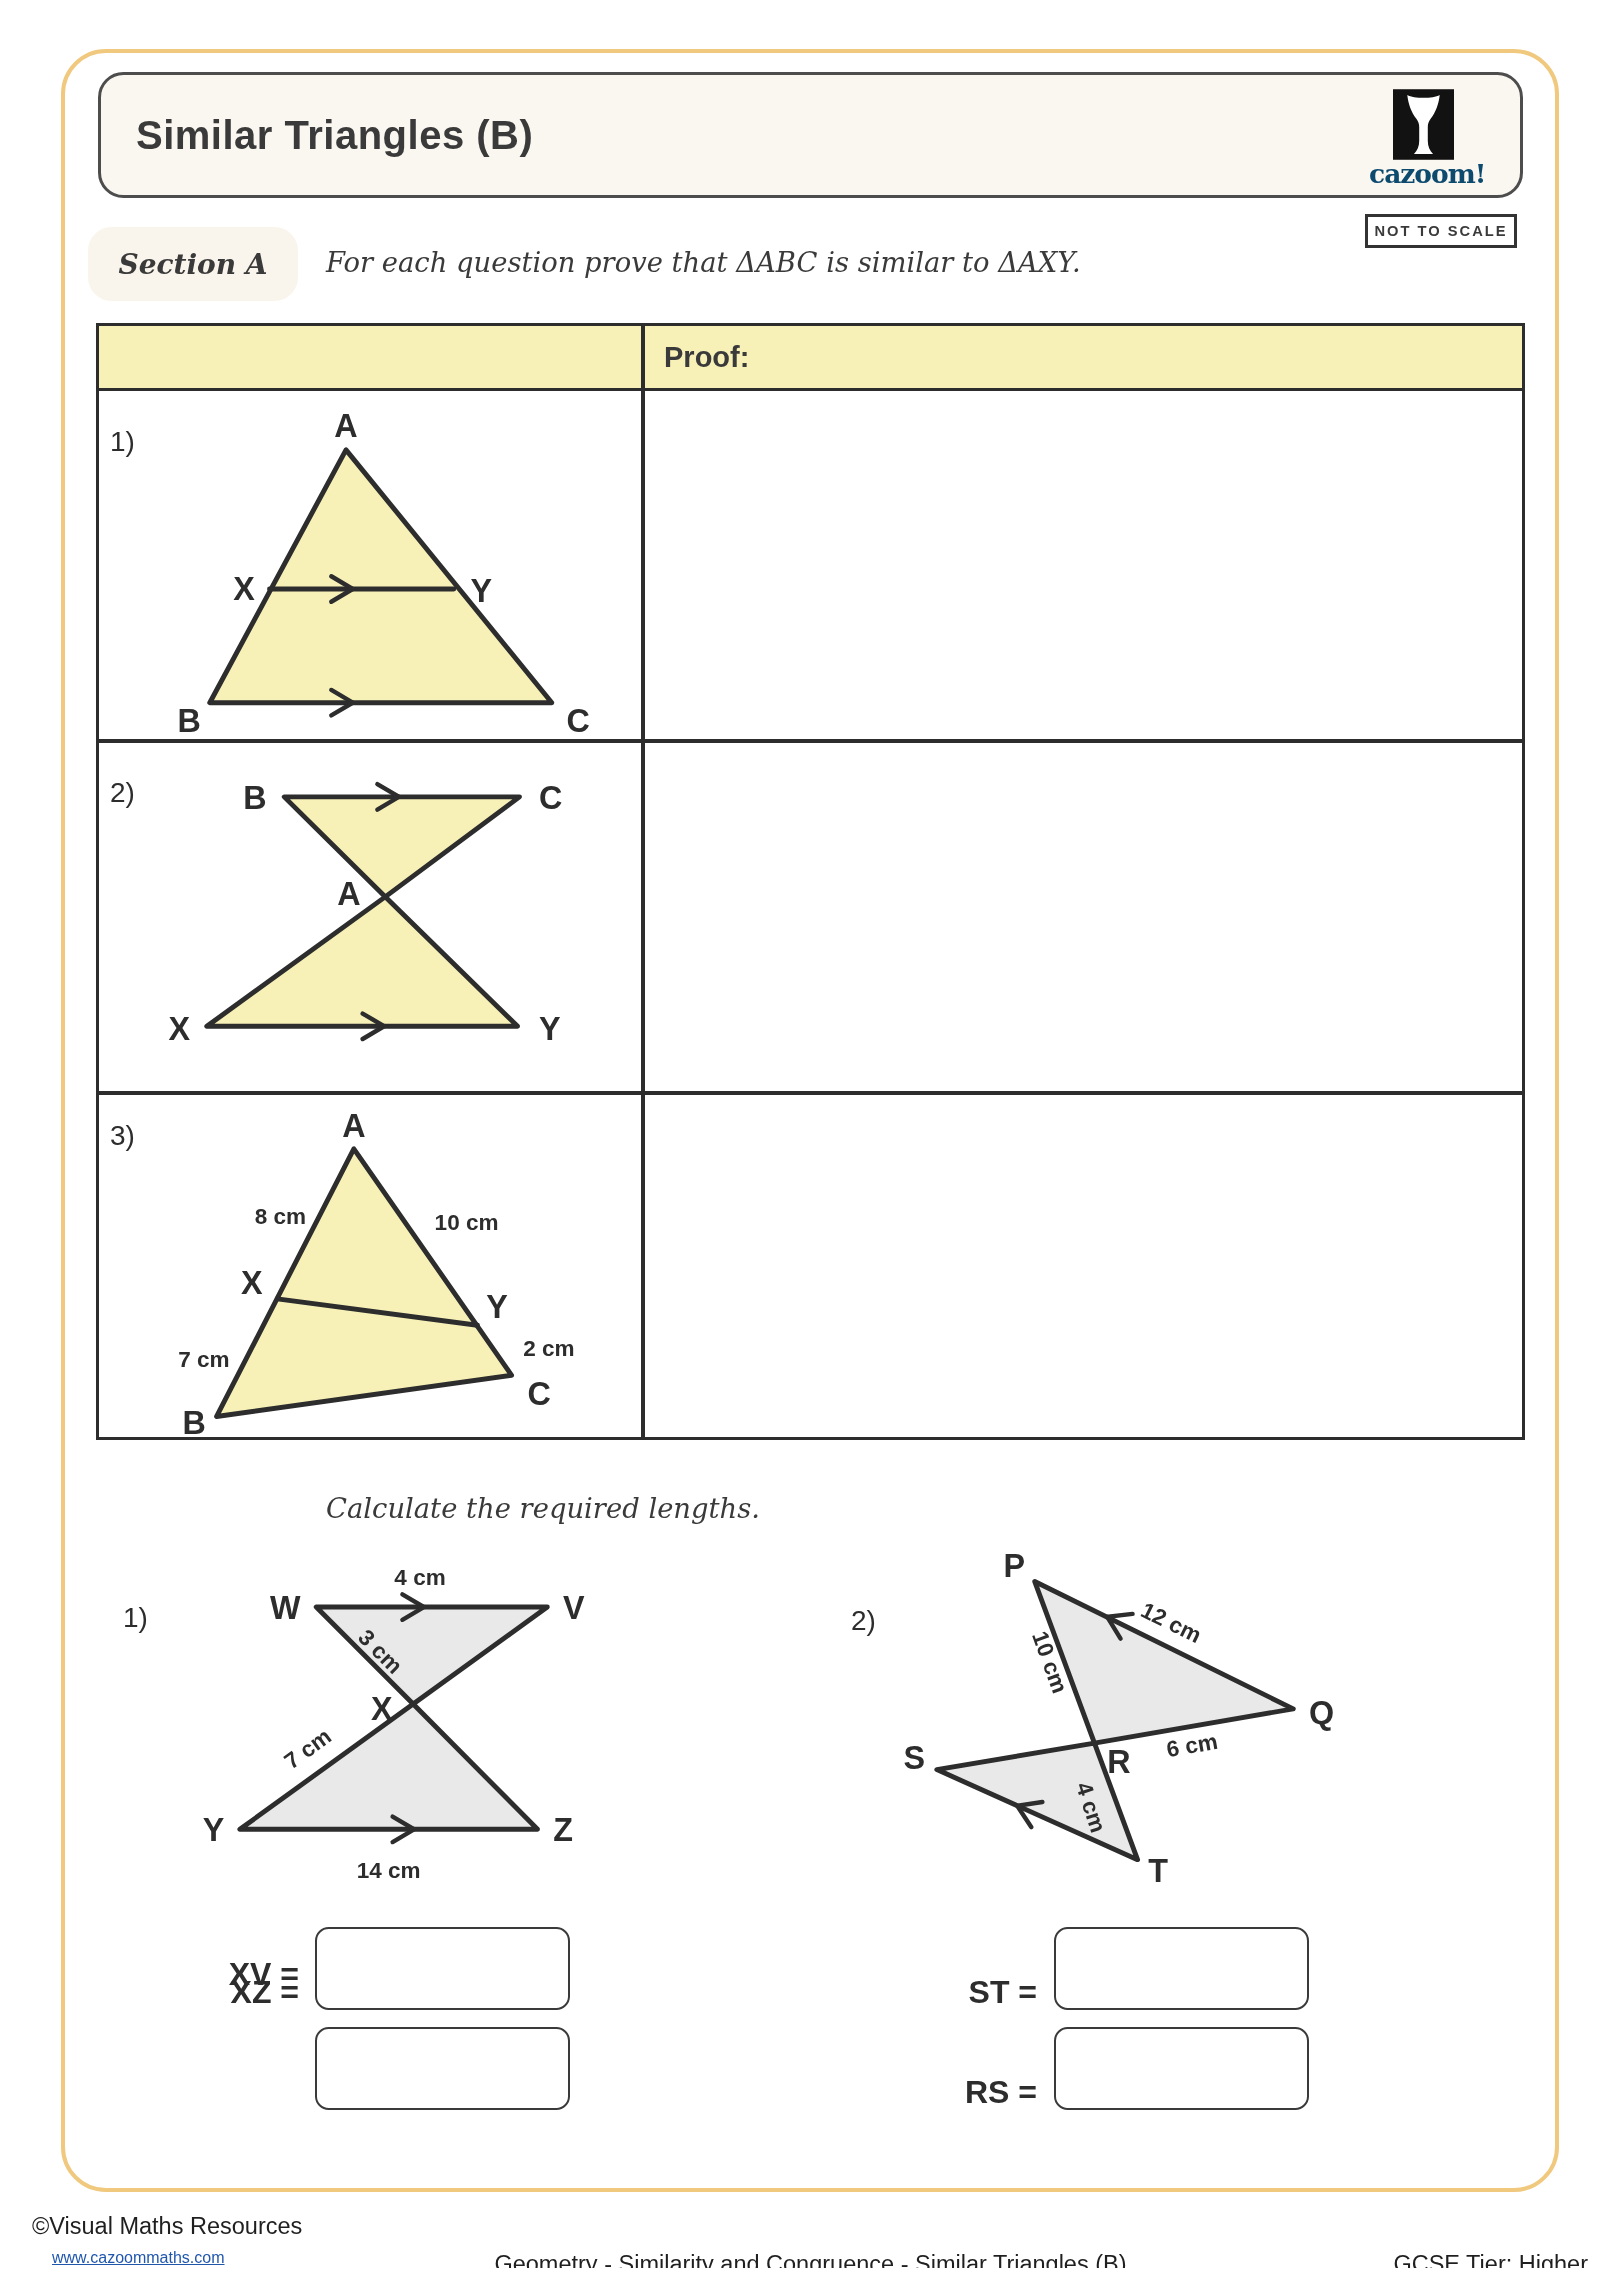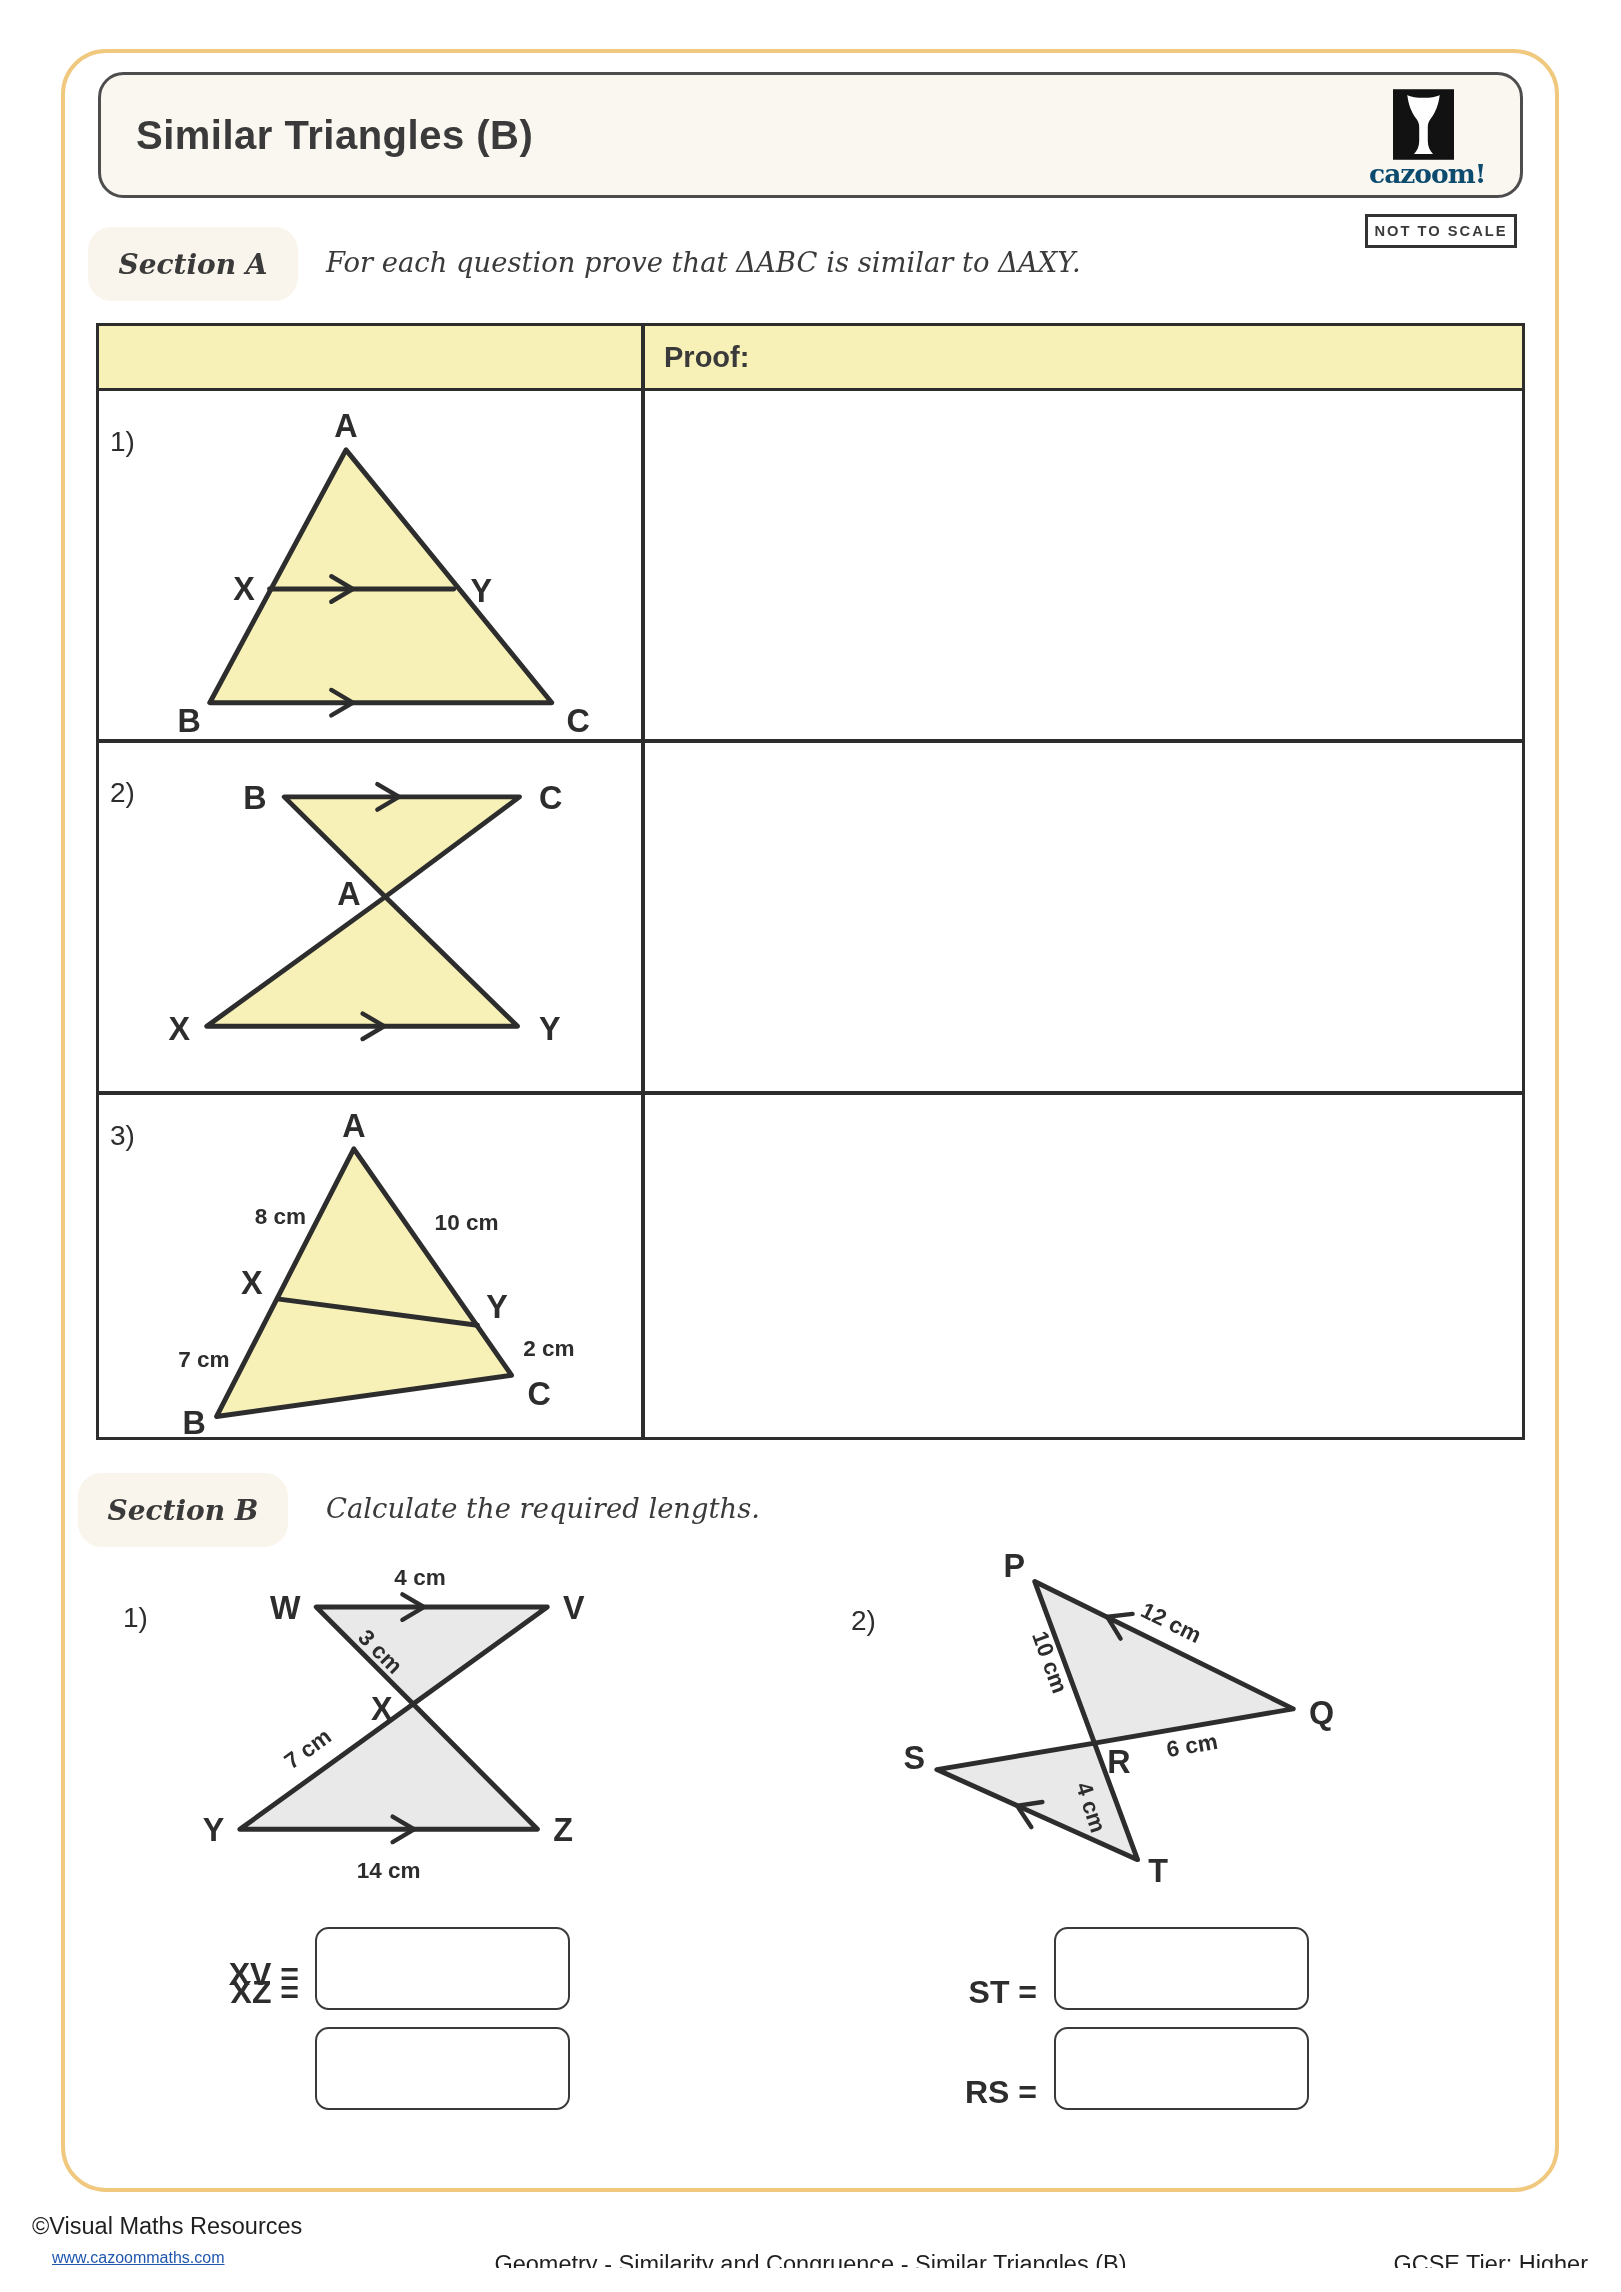--- a/index.html
+++ b/index.html
@@ -127,23 +127,20 @@
     <text class="vlabel" x="100" y="348" text-anchor="middle">B</text>
     <text class="vlabel" x="452" y="318" text-anchor="middle">C</text>
     <text class="vlabel" x="170" y="205" text-anchor="end">X</text>
     <text class="vlabel" x="398" y="230" text-anchor="start">Y</text>
     <text class="dim" x="188" y="134" text-anchor="middle">8 cm</text>
     <text class="dim" x="378" y="140" text-anchor="middle">10 cm</text>
     <text class="dim" x="110" y="280" text-anchor="middle">7 cm</text>
     <text class="dim" x="462" y="268" text-anchor="middle">2 cm</text>
   </svg>
 
-  <div class="abs section-blob" style="left:78px;top:1473px;">
-    <span class="section-label">Section B</span>
-  </div>
   <div class="abs instr" style="left:326px;top:1493px;">Calculate the required lengths.</div>
 
   <div class="abs num" style="left:123px;top:1602px;">1)</div>
   <div class="abs num" style="left:851px;top:1605px;">2)</div>
 
   <svg class="abs" style="left:167px;top:1563px;" width="461" height="328" viewBox="0 0 470 335">
     <polygon class="trig" points="152,45 388,45 251,144"></polygon>
     <polygon class="trig" points="74,272 378,272 251,144"></polygon>
     <path class="chev" d="M240,32 L262,45 L240,58"></path>
     <path class="chev" d="M230,259 L252,272 L230,285"></path>

